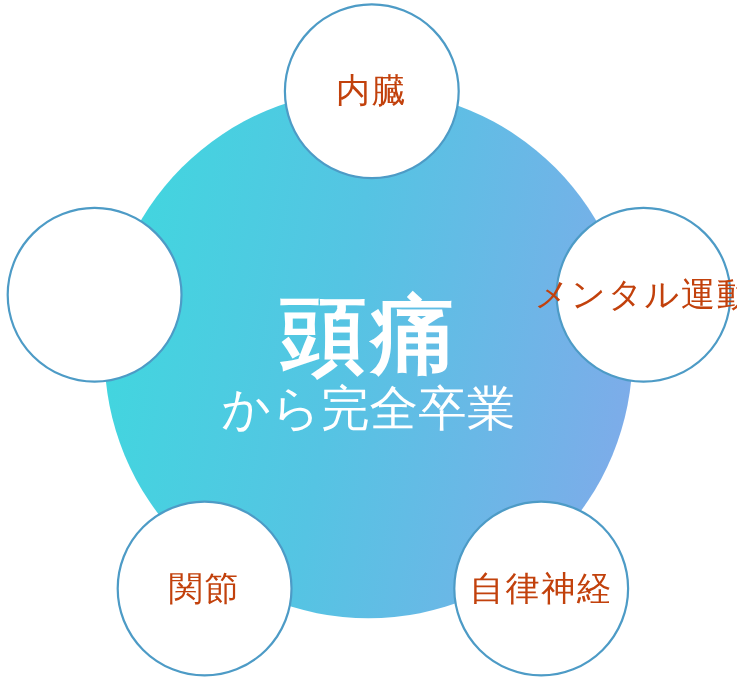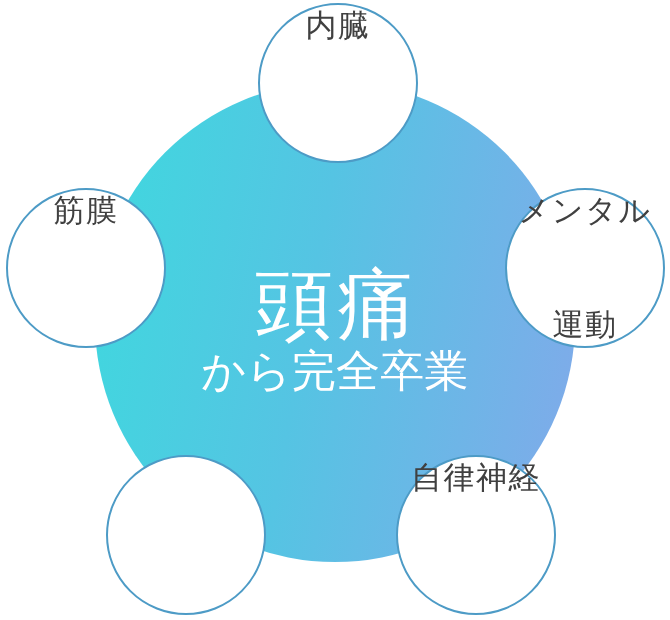--- a/index.html
+++ b/index.html
@@ -31,82 +31,82 @@
     .center-text {
       text-align: center;
       color: #ffffff;
       transform: translateY(8px);
     }
     .center-title {
       font-size: 78px;
       line-height: 1;
       letter-spacing: 0.05em;
       margin-right: -0.05em;
-      font-weight: 400;
+      font-weight: 700;
     }
     .center-subtitle {
       font-size: 44px;
       line-height: 1;
       margin-top: 6px;
       letter-spacing: 0.005em;
       font-weight: 400;
     }
     
     .satellite {
       position: absolute;
       width: 160px;
       height: 160px;
       border-radius: 50%;
       background: #ffffff;
       border: 2px solid #4d9bc6;
       box-sizing: border-box;
       display: flex;
-      flex-direction: column;
+      flex-direction: row;
       align-items: center;
-      justify-content: space-between;
+      justify-content: center;
       z-index: 2;
-      color: #404040;
+      color: #c2410c;
       font-size: 31px;
       line-height: 1.35;
       letter-spacing: 0.05em;
       text-align: center;
       font-weight: 500;
     }
     .pos-top          { left: 258px; top: 3px;   }
     .pos-left         { left: 6px;   top: 188px; }
     .pos-right        { left: 505px; top: 188px; }
     .pos-bottom-left  { left: 106px; top: 455px; }
-    .pos-bottom-right { left: 396px; top: 455px; }
+    .pos-bottom-right { left: 412px; top: 455px; }
     .sat-line { white-space: nowrap; }
   </style>
 </head>
 <body>
 
 <div class="diagram">
 
   <div class="center-circle">
     <div class="center-text">
       <div class="center-title">頭痛</div>
       <div class="center-subtitle">から完全卒業</div>
     </div>
   </div>
 
   <div class="satellite pos-top">
     <div class="sat-line">内臓</div>
   </div>
 
   <div class="satellite pos-left">
-    <div class="sat-line">筋膜</div>
   </div>
 
   <div class="satellite pos-right">
     <div class="sat-line">メンタル</div>
     <div class="sat-line">運動</div>
   </div>
 
   <div class="satellite pos-bottom-left">
+    <div class="sat-line">関節</div>
   </div>
 
   <div class="satellite pos-bottom-right">
     <div class="sat-line">自律神経</div>
   </div>
 
 </div>
 
 </body></html>

